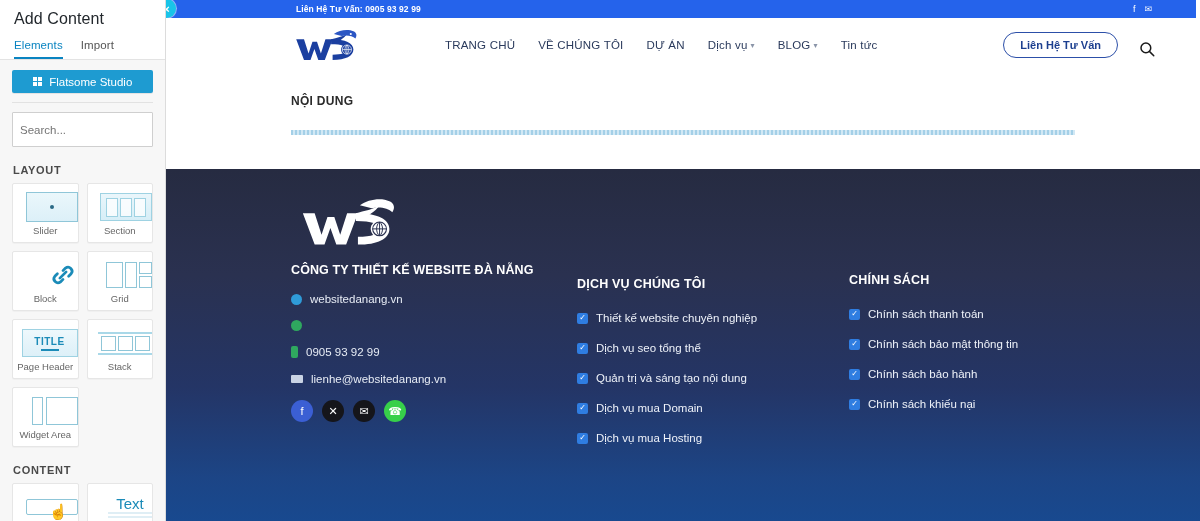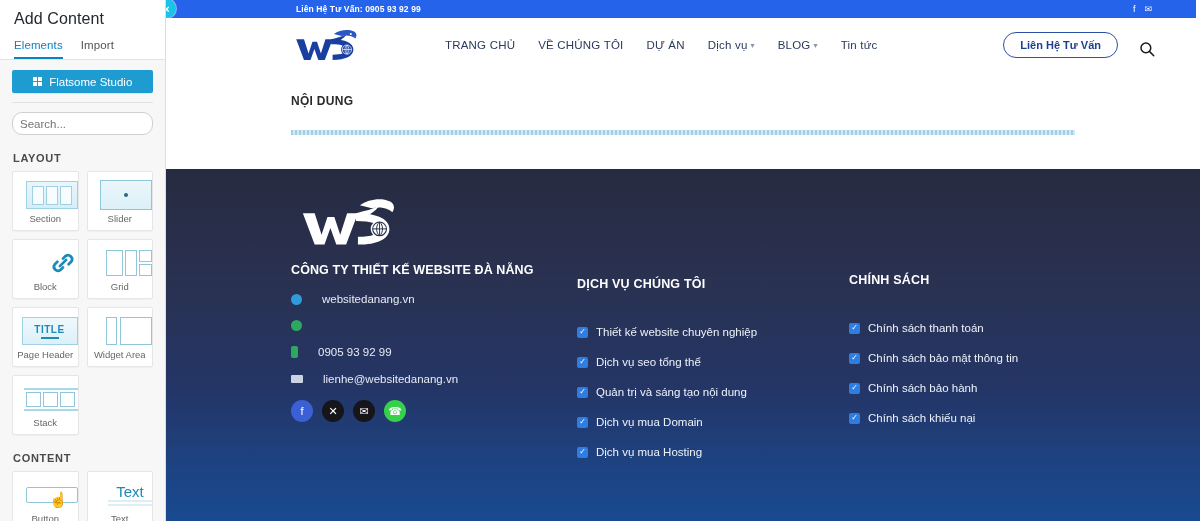--- a/index.html
+++ b/index.html
@@ -37,22 +37,22 @@
   .studio-btn {
     display: flex; align-items: center; justify-content: center; gap: 7px;
     background: #1e9bd1; color: #fff; font-size: 11.5px;
     height: 23px; border-radius: 2px; cursor: pointer;
     box-shadow: 0 1px 0 rgba(0,0,0,.08);
   }
   .grid-icon { display: grid; grid-template-columns: 4px 4px; grid-template-rows: 4px 4px; gap: 1.5px; }
   .grid-icon i { background: #fff; display: block; }
   .sb-sep { height: 1px; background: #e2e2e2; margin: 9px 0 9px 0; }
   .search-box {
-    height: 23px; border: 1px solid #cfcfcf; background: #fff;
-    border-radius: 10px; width: 100%; font-size: 11.5px; color: #777;
+    height: 35px; border: 1px solid #cfcfcf; background: #fff;
+    border-radius: 1px; width: 100%; font-size: 11.5px; color: #777;
     padding: 0 7px; font-family: "Liberation Sans", sans-serif;
   }
   .sb-heading {
     font-size: 11px; font-weight: bold; color: #4a4a4a;
     letter-spacing: .7px; margin: 17px 0 7px 1px;
   }
   .thumb-grid { display: grid; grid-template-columns: 1fr 1fr; gap: 8px; }
   .thumb {
     background: #fff; border: 1px solid #e6e6e6; border-radius: 2px;
     height: 60px; display: flex; flex-direction: column;
@@ -147,33 +147,33 @@
     display:flex;
   }
   .fcol-1 { width: 286px; flex:none; }
   .fcol-2 { width: 272px; flex:none; }
   .fcol-3 { width: 260px; flex:none; }
   .f-logo { width: 118px; height: 62px; margin-bottom: 6px; margin-left: 4px;}
   .f-company {
     font-size: 12.5px; font-weight: 700; letter-spacing:.1px; margin-bottom: 16px;
   }
   .f-line {
-    display:flex; align-items:center; gap: 20px; font-size: 11.5px;
+    display:flex; align-items:center; gap: 8px; font-size: 11.5px;
     color:#e7ecf5; margin-bottom: 15px; white-space: nowrap;
   }
   .dot-ico { width: 11px; height: 11px; border-radius:50%; flex:none; display:flex; align-items:center; justify-content:center;}
   .f-socials { display:flex; gap: 9px; margin-top: 3px; }
   .soc {
     width: 22px; height: 22px; border-radius:50%;
     display:flex; align-items:center; justify-content:center;
     font-size: 11px; color:#fff; cursor:pointer;
   }
   .f-head {
     font-size: 12.5px; font-weight:700; letter-spacing:.2px;
-    margin-bottom: 35px; margin-top: 86px;
+    margin-bottom: 21px; margin-top: 86px;
   }
   .fcol-3 .f-head { margin-top: 82px; }
   .f-item { display:flex; align-items:center; gap: 8px; font-size: 11.5px; color:#eef2f9; margin-bottom: 18px; white-space:nowrap;}
   .cb {
     width: 11px; height: 11px; background:#2f7de1; border-radius: 2px; flex:none;
     display:flex; align-items:center; justify-content:center;
     color:#fff; font-size: 8px; line-height:1;
   }
   .scroll-strip { position:absolute; right:0; top:0; width: 4px; height: 169px; background:#fff; z-index: 40;}
 </style>
@@ -205,36 +205,36 @@
 
       <input class="search-box" type="text" placeholder="Search..." style="">
 
       
       <div class="sb-heading">LAYOUT</div>
       <div class="thumb-grid">
 
 
         <div class="thumb">
           <div class="art">
+            <div class="art-slider">
+                <i></i>
+              </div>
+          </div>
+          <div class="cap">Slider</div>
+        </div>
+
+        <div class="thumb">
+          <div class="art">
             <div class="art-section">
                 <span></span>
                 <span></span>
                 <span></span>
               </div>
           </div>
           <div class="cap">Section</div>
-        </div>
-
-        <div class="thumb">
-          <div class="art">
-            <div class="art-slider">
-                <i></i>
-              </div>
-          </div>
-          <div class="cap">Slider</div>
         </div>
 
         <div class="thumb">
           <div class="art">
             <svg width="30" height="30" viewBox="0 0 24 24" fill="none" stroke="#1b8bb8" stroke-width="2.2" stroke-linecap="round">
               <path d="M9.5 14.5 L14.5 9.5"></path>
               <path d="M7.5 11 L5.5 13 a3.2 3.2 0 0 0 4.5 4.5 L12 15.5"></path>
               <path d="M16.5 13 L18.5 11 a3.2 3.2 0 0 0 -4.5 -4.5 L12 8.5"></path>
             </svg>
           </div>
@@ -256,45 +256,45 @@
         </div>
 
         <div class="thumb">
           <div class="art">
             <div class="art-ph">
               <b>TITLE</b>
               <i></i>
             </div>
           </div>
           <div class="cap">Page Header</div>
-        </div>
-
-        <div class="thumb">
-          <div class="art">
-            <div class="art-widget">
-                <div class="a"></div>
-                <div class="b"></div>
-              </div>
-          </div>
-          <div class="cap">Widget Area</div>
         </div>
 
         <div class="thumb">
           <div class="art">
             <div class="art-stack">
               <div class="bar"></div>
               <div class="row3">
                   <span></span>
                   <span></span>
                   <span></span>
                 </div>
               <div class="bar"></div>
             </div>
           </div>
           <div class="cap">Stack</div>
+        </div>
+
+        <div class="thumb">
+          <div class="art">
+            <div class="art-widget">
+                <div class="a"></div>
+                <div class="b"></div>
+              </div>
+          </div>
+          <div class="cap">Widget Area</div>
         </div>
       </div>
 
       
       <div class="sb-heading">CONTENT</div>
       <div class="thumb-grid">
         <div class="thumb">
           <div class="art">
             <div class="art-button">
                 <span class="hand">☝</span>

